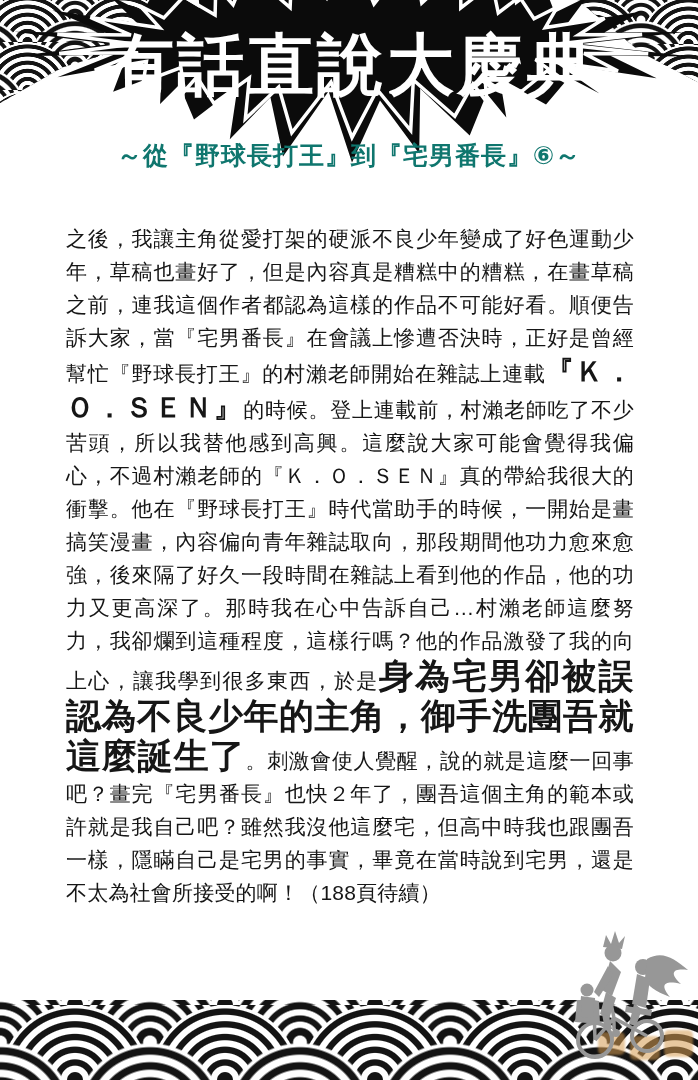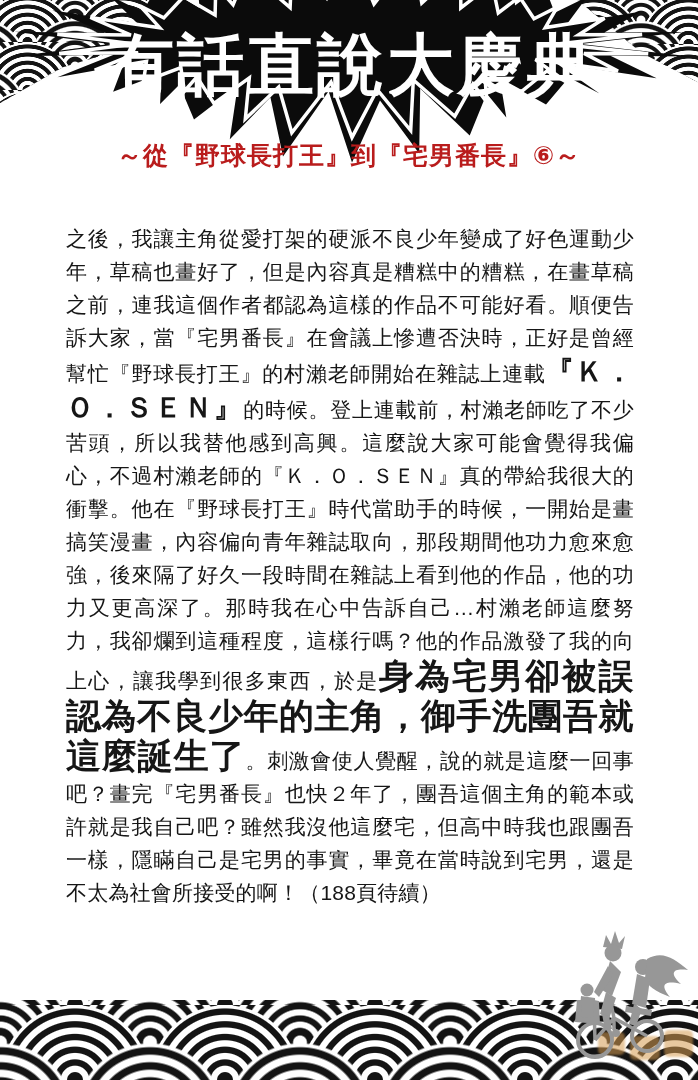--- a/index.html
+++ b/index.html
@@ -35,21 +35,21 @@
   }
   
   .burst{position:absolute;left:0;top:0;width:698px;height:165px;z-index:2;}
   .burst-title{
     fill:#ffffff;font-family:"DejaVu Sans","Liberation Sans",sans-serif;
     font-size:67px;font-weight:900;letter-spacing:3px;
   }
   
   .subtitle{
     position:absolute;left:0;top:139px;width:698px;z-index:2;
-    text-align:center;font-size:25px;font-weight:800;letter-spacing:1px;color:#b91c1c;
+    text-align:center;font-size:25px;font-weight:800;letter-spacing:1px;color:#0f766e;
   }
   
   .article{
     position:absolute;left:66px;top:201px;width:568px;z-index:2;
     font-size:21px;line-height:33px;text-align:justify;
     color:#161616;letter-spacing:0.2px;
   }
   .article .big{font-size:28px;font-weight:900;letter-spacing:1px;line-height:36px;}
   .article .highlight{font-size:35px;font-weight:900;letter-spacing:0.5px;line-height:37px;}
   

